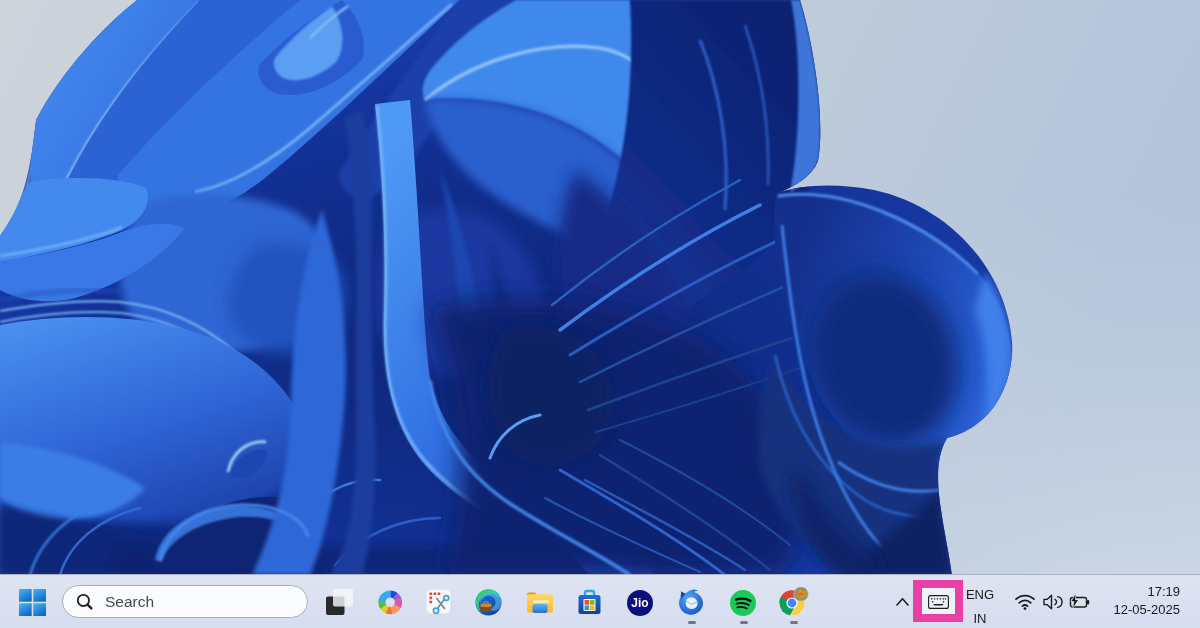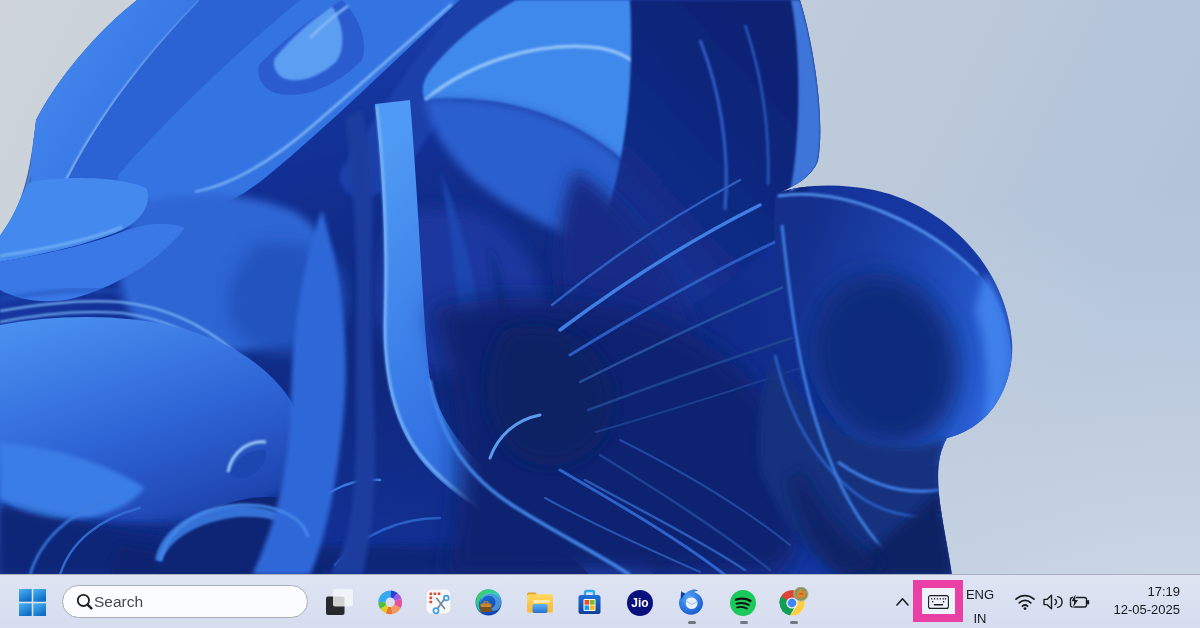--- a/index.html
+++ b/index.html
@@ -201,21 +201,21 @@
     <rect x="0" y="14.3" width="12.7" height="12.7" fill="url(#wlg)"></rect>
     <rect x="14.3" y="14.3" width="12.7" height="12.7" fill="url(#wlg)"></rect>
   </svg>
 
   <div style="position:absolute;left:62px;top:10px;width:246px;height:33px;border-radius:17px;
     background:#fbfcfe;border:1px solid #a9aeb8;box-sizing:border-box;display:flex;align-items:center;">
     <svg style="margin-left:13px" width="18" height="18" viewBox="0 0 18 18">
       <circle cx="7.4" cy="7.4" r="5.6" fill="none" stroke="#1f2023" stroke-width="1.8"></circle>
       <line x1="11.6" y1="11.6" x2="15.4" y2="15.4" stroke="#1f2023" stroke-width="2.4" stroke-linecap="round"></line>
     </svg>
-    <span style="margin-left:0;font-size:15.5px;color:#45484d;">Search</span>
+    <span style="margin-left:11px;font-size:15.5px;color:#45484d;">Search</span>
   </div>
 
   <svg style="position:absolute;left:326px;top:14px" width="28" height="27" viewBox="0 0 28 27">
     <rect x="0" y="7.5" width="18.5" height="18.5" rx="2" fill="#27292d"></rect>
     <rect x="7" y="0" width="20" height="17.5" rx="2" fill="#f4f6f8" opacity="0.82"></rect>
   </svg>
 
   <svg style="position:absolute;left:376px;top:14px" width="28" height="27" viewBox="0 0 28 27">
     <path d="M14.92,5.03 A8.3,8.3 0 0 0 5.91,13.01" stroke="#35aaec" stroke-width="7.2" fill="none"></path>
     <path d="M5.91,13.01 A8.3,8.3 0 0 0 7.40,18.06" stroke="#52bc42" stroke-width="7.2" fill="none"></path>

